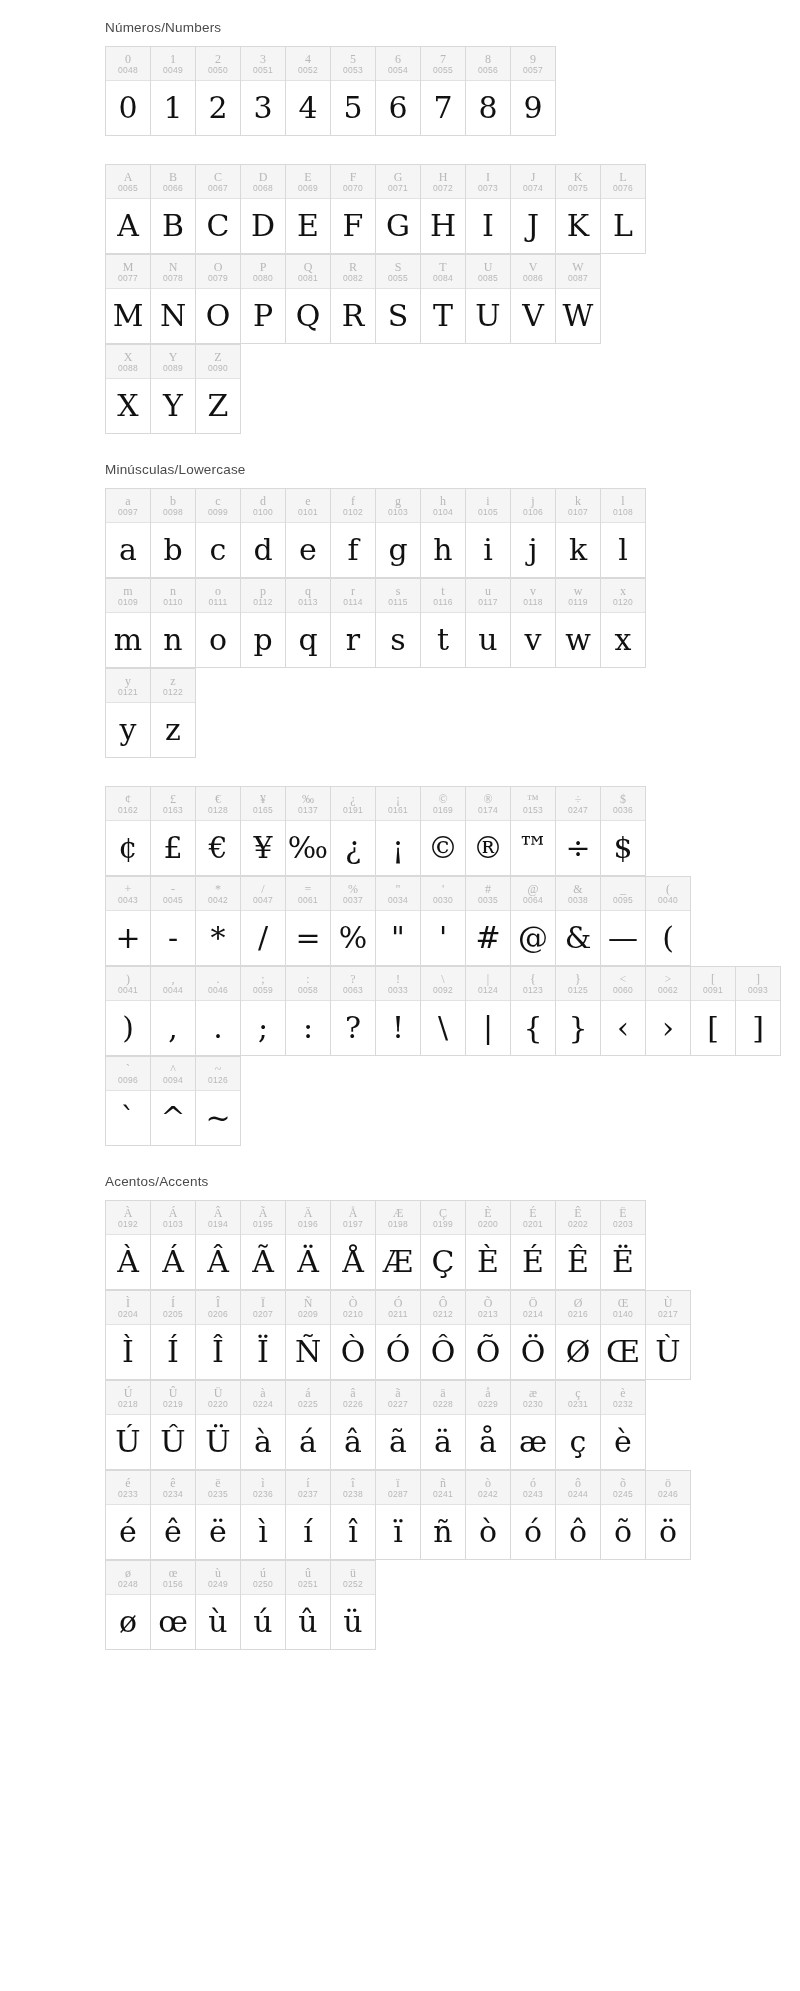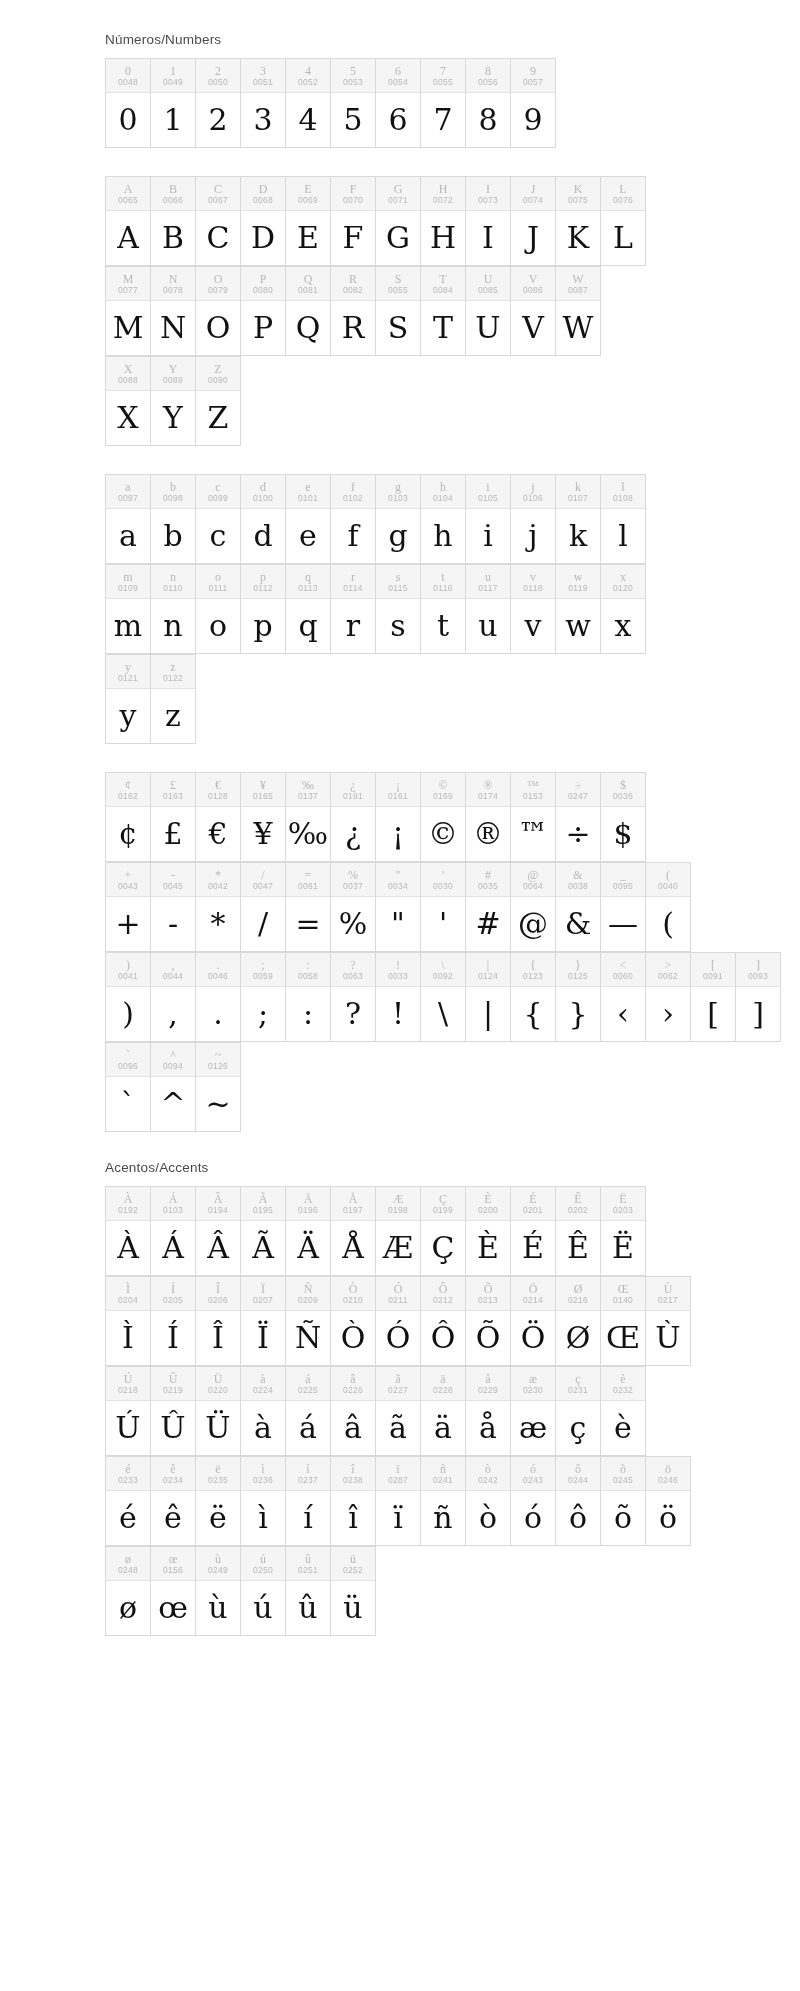--- a/index.html
+++ b/index.html
@@ -72,21 +72,21 @@
     display: flex;
     align-items: center;
     justify-content: center;
     font-size: 30px;
     color: #111111;
     font-family: "DejaVu Serif", serif;
     line-height: 1;
     overflow: hidden;
   }
   .section:first-child .section-title {
-    margin-top: 16px;
+    margin-top: 4px;
     padding-top: 16px;
   }
 </style>
 </head>
 <body>
 
 <div class="page">
   <div id="sections-root">
       <div class="section">
         <div class="section-title">Números/Numbers</div>
@@ -351,20 +351,21 @@
               <div class="cell-head">
                 <div class="cell-char">Z</div>
                 <div class="cell-code">0090</div>
               </div>
               <div class="cell-glyph">Z</div>
             </div>
           </div>
         </div>
       </div>
       <div class="section">
+        <div class="section-title">Minúsculas/Lowercase</div>
         <div class="rows">
           <div class="grid-row">
             <div class="cell">
               <div class="cell-head">
                 <div class="cell-char">a</div>
                 <div class="cell-code">0097</div>
               </div>
               <div class="cell-glyph">a</div>
             </div>
             <div class="cell">

